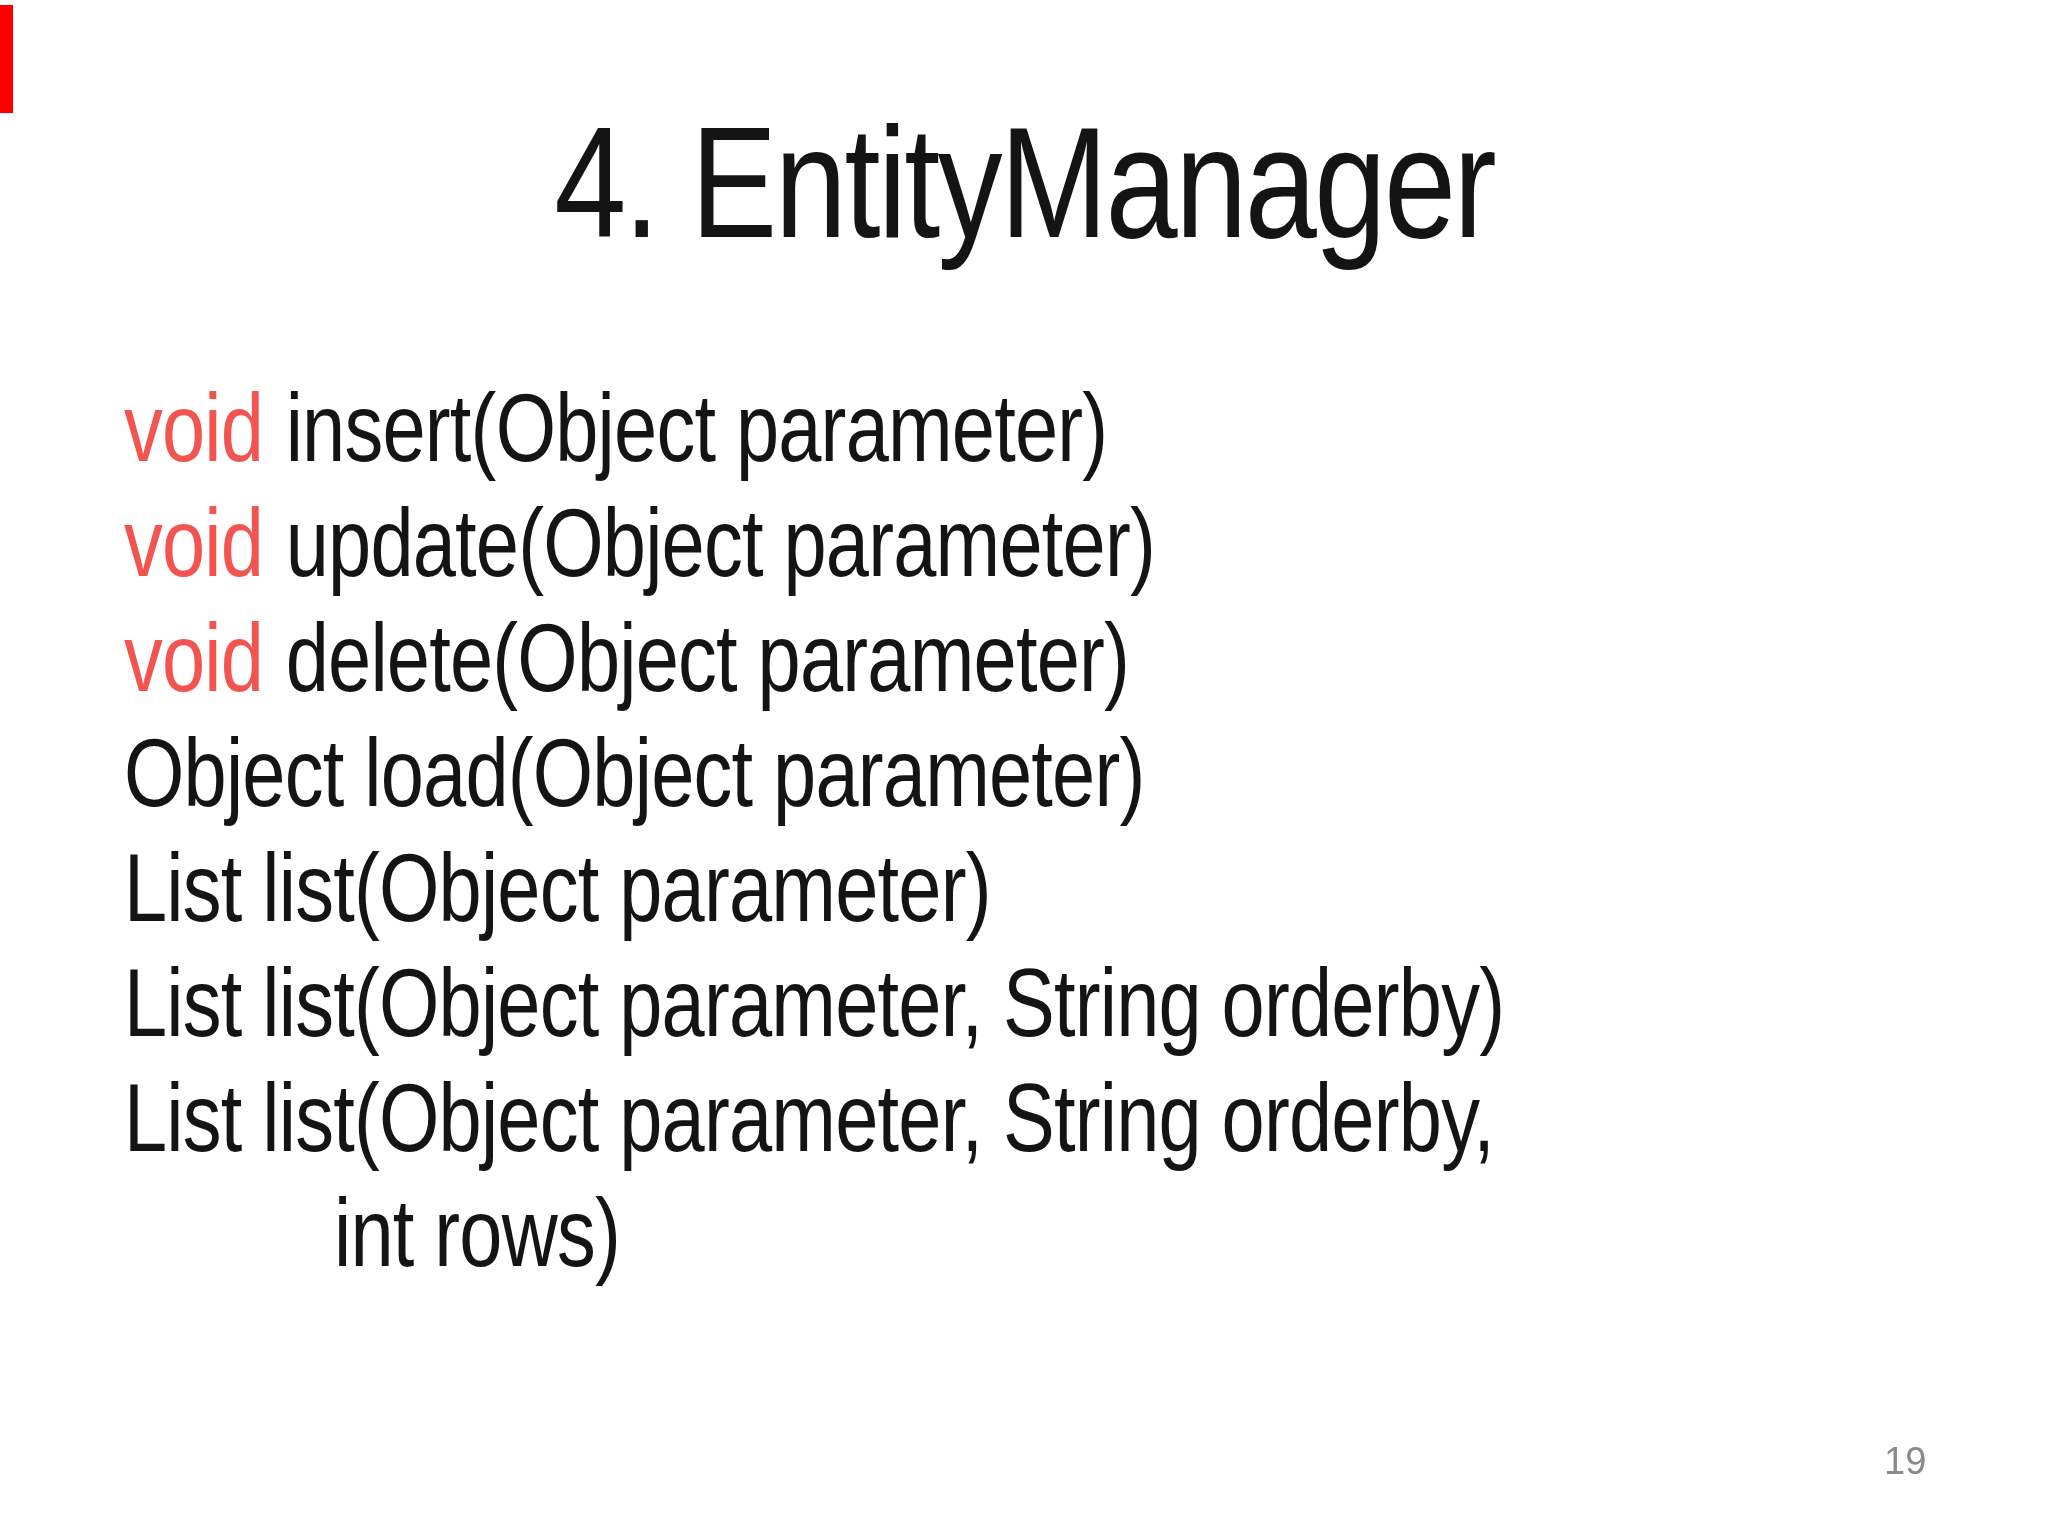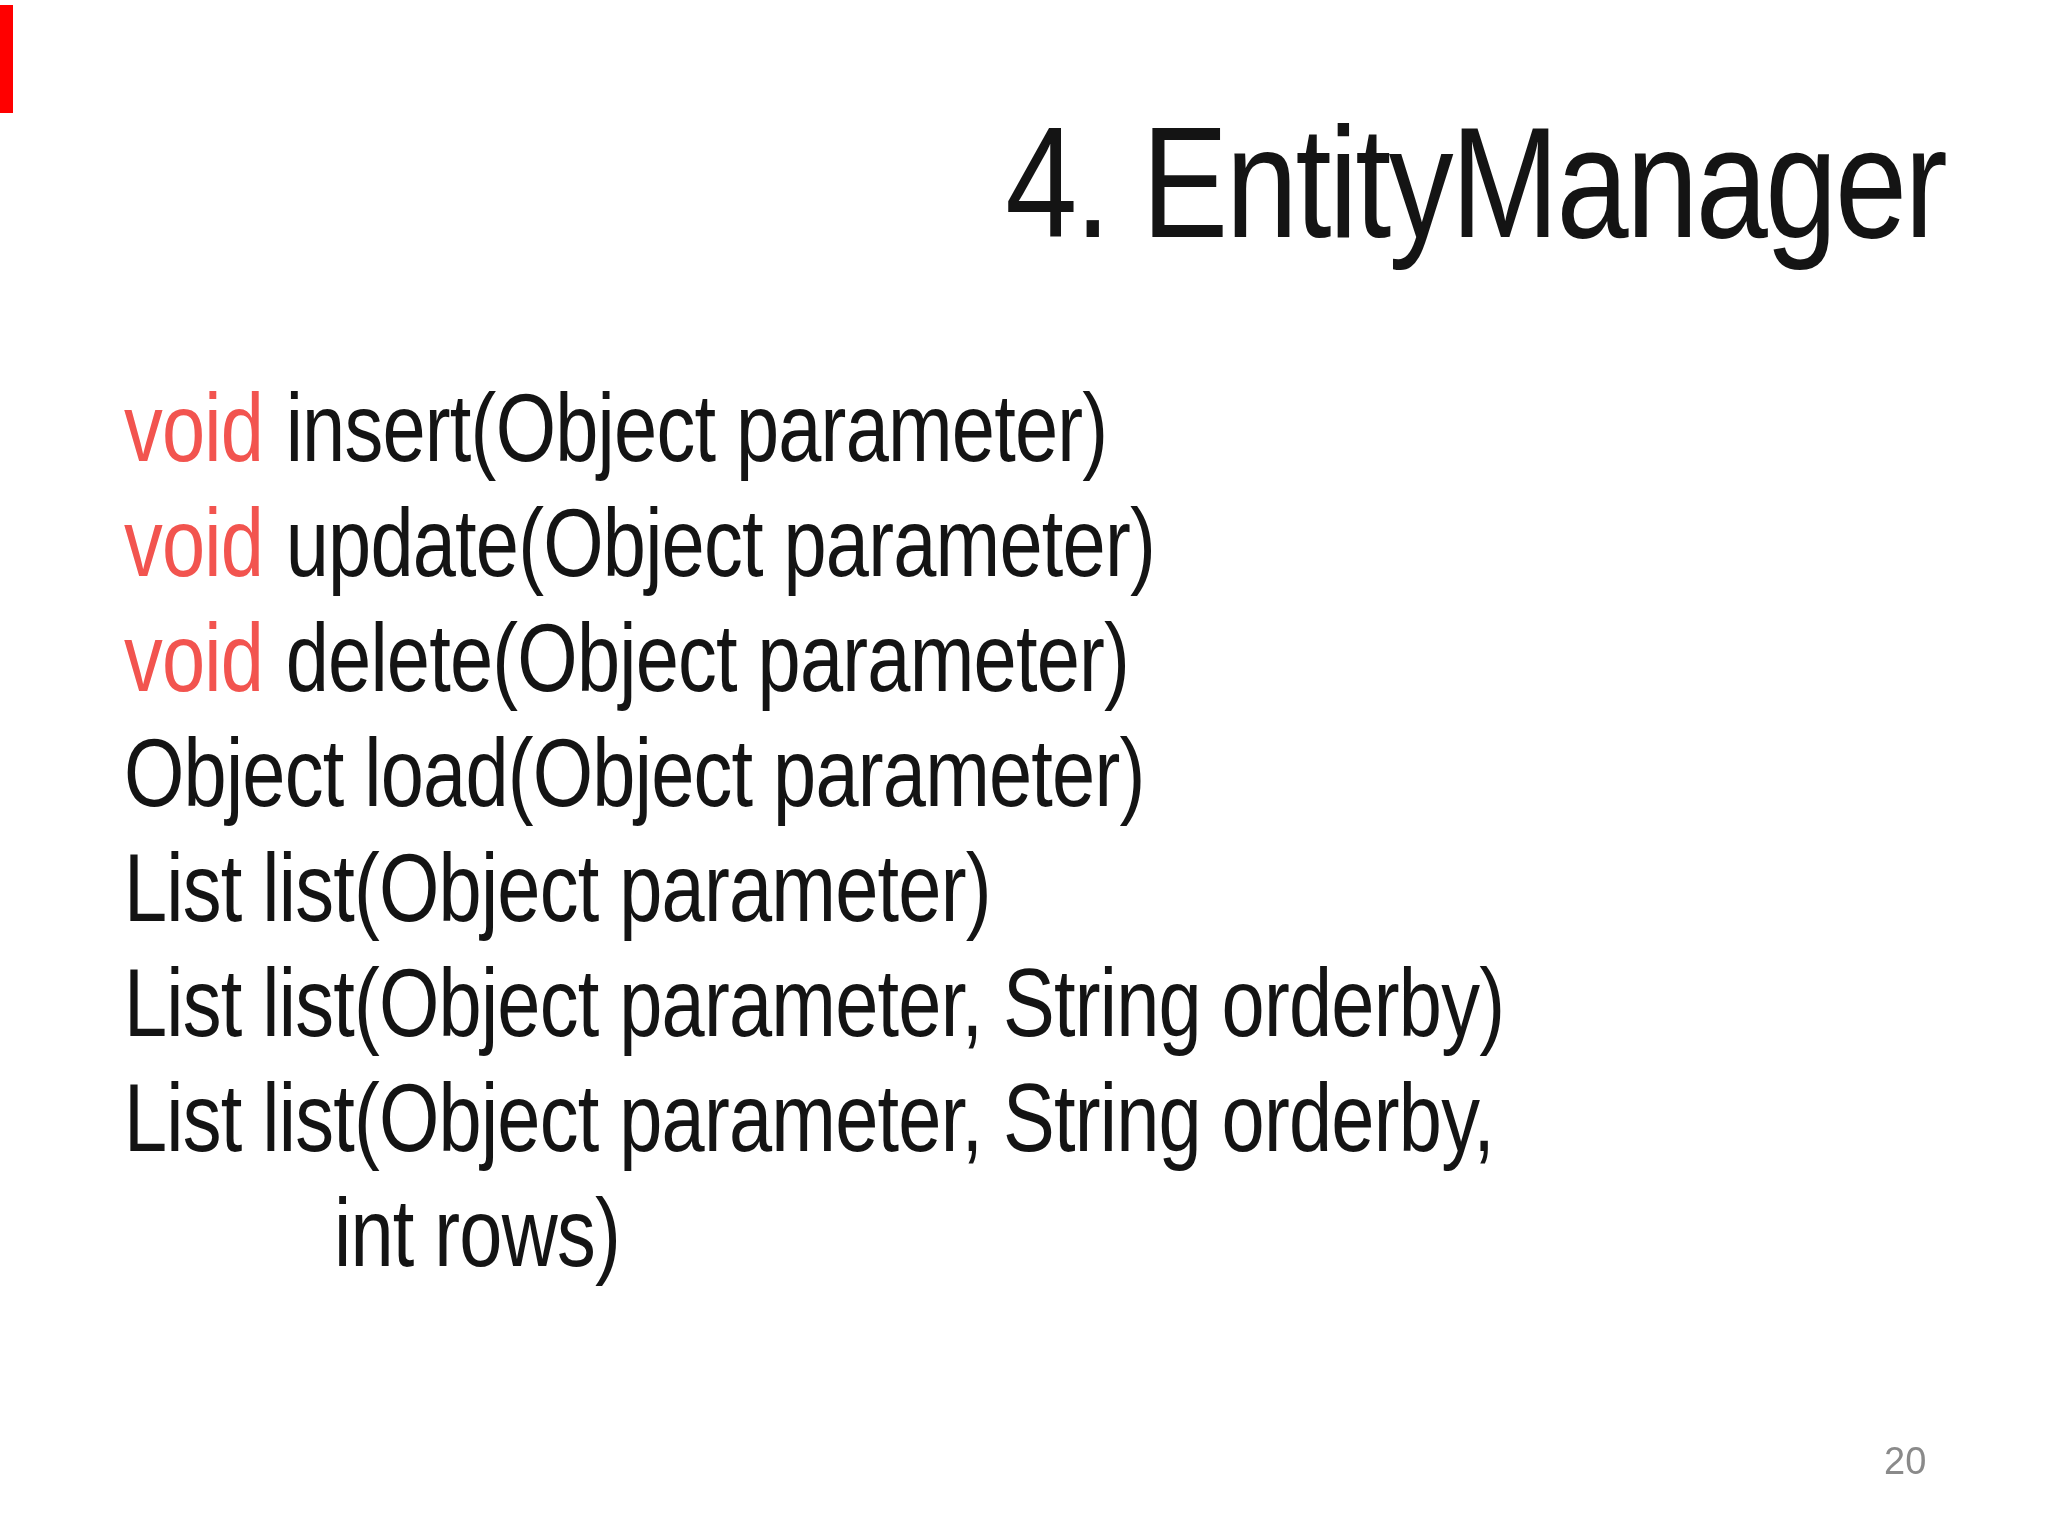--- a/index.html
+++ b/index.html
@@ -24,21 +24,21 @@
     top: 5px;
     width: 13px;
     height: 108px;
     background: var(--accent-bar, #ff0000);
   }
   .title-row {
     position: absolute;
     top: 92px;
     left: 0;
     width: 100%;
-    text-align: right;
+    text-align: center;
   }
   .title {
     display: inline-block;
     font-size: 158px;
     line-height: 1.15;
     font-weight: 400;
     color: var(--text, #141414);
     letter-spacing: -3px;
     white-space: nowrap;
     transform: scaleX(0.82);
@@ -91,15 +91,15 @@
       <div class="code-line"><span class="kw">void</span><span class="code-text">insert(Object parameter)</span></div>
       <div class="code-line"><span class="kw">void</span><span class="code-text">update(Object parameter)</span></div>
       <div class="code-line"><span class="kw">void</span><span class="code-text">delete(Object parameter)</span></div>
       <div class="code-line"><span class="code-text">Object load(Object parameter)</span></div>
       <div class="code-line"><span class="code-text">List list(Object parameter)</span></div>
       <div class="code-line"><span class="code-text">List list(Object parameter, String orderby)</span></div>
       <div class="code-line"><span class="code-text">List list(Object parameter, String orderby,</span></div>
       <div class="code-line indent"><span class="code-text">int rows)</span></div>
     </div>
 
-  <div class="page-num">20</div>
+  <div class="page-num">19</div>
 
 </div>
 
 </body></html>

